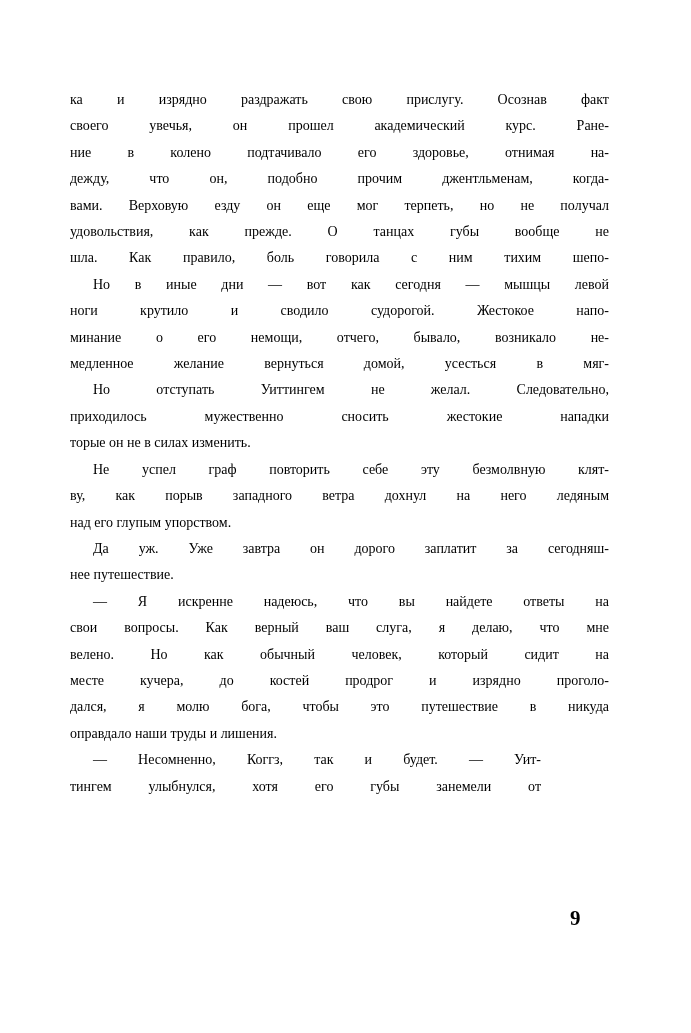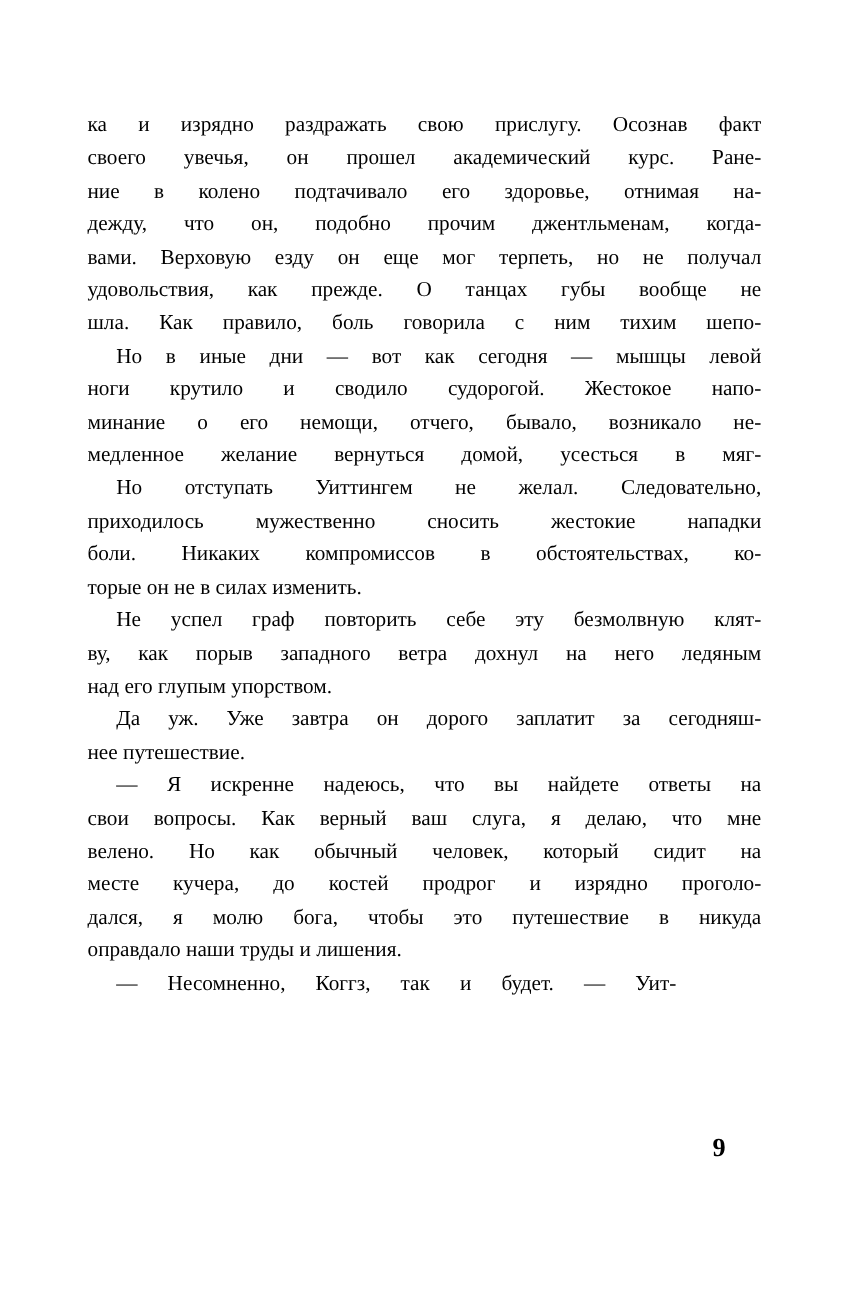--- a/index.html
+++ b/index.html
@@ -23,21 +23,21 @@
     width: 539px;
   }
   .para {
     margin: 0;
     padding: 0;
   }
   .para.narrow {
     width: 471px;
   }
   .line {
-    font-size: 17px;
+    font-size: 14px;
     line-height: 26.4px;
     text-align: justify;
     text-align-last: justify;
     white-space: normal;
     hyphens: none;
   }
   .line.flush {
     text-align-last: left;
   }
   .para.indent .line:first-child {
@@ -68,21 +68,20 @@
       </div>
       <div class="para indent">
         <div class="line">Но в иные дни — вот как сегодня — мышцы левой</div>
         <div class="line">ноги крутило и сводило судорогой. Жестокое напо-</div>
         <div class="line">минание о его немощи, отчего, бывало, возникало не-</div>
         <div class="line">медленное желание вернуться домой, усесться в мяг-</div>
       </div>
       <div class="para indent">
         <div class="line">Но отступать Уиттингем не желал. Следовательно,</div>
         <div class="line">приходилось мужественно сносить жестокие нападки</div>
-        <div class="line">боли. Никаких компромиссов в обстоятельствах, ко-</div>
         <div class="line flush">торые он не в силах изменить.</div>
       </div>
       <div class="para indent">
         <div class="line">Не успел граф повторить себе эту безмолвную клят-</div>
         <div class="line">ву, как порыв западного ветра дохнул на него ледяным</div>
         <div class="line flush">над его глупым упорством.</div>
       </div>
       <div class="para indent">
         <div class="line">Да уж. Уже завтра он дорого заплатит за сегодняш-</div>
         <div class="line flush">нее путешествие.</div>
@@ -90,16 +89,17 @@
       <div class="para indent">
         <div class="line">— Я искренне надеюсь, что вы найдете ответы на</div>
         <div class="line">свои вопросы. Как верный ваш слуга, я делаю, что мне</div>
         <div class="line">велено. Но как обычный человек, который сидит на</div>
         <div class="line">месте кучера, до костей продрог и изрядно проголо-</div>
         <div class="line">дался, я молю бога, чтобы это путешествие в никуда</div>
         <div class="line flush">оправдало наши труды и лишения.</div>
       </div>
       <div class="para indent narrow">
         <div class="line">— Несомненно, Коггз, так и будет. — Уит-</div>
+        <div class="line">тингем улыбнулся, хотя его губы занемели от</div>
       </div>
     </div>
   <div class="page-number">9</div>
 </div>
 
 </body></html>

